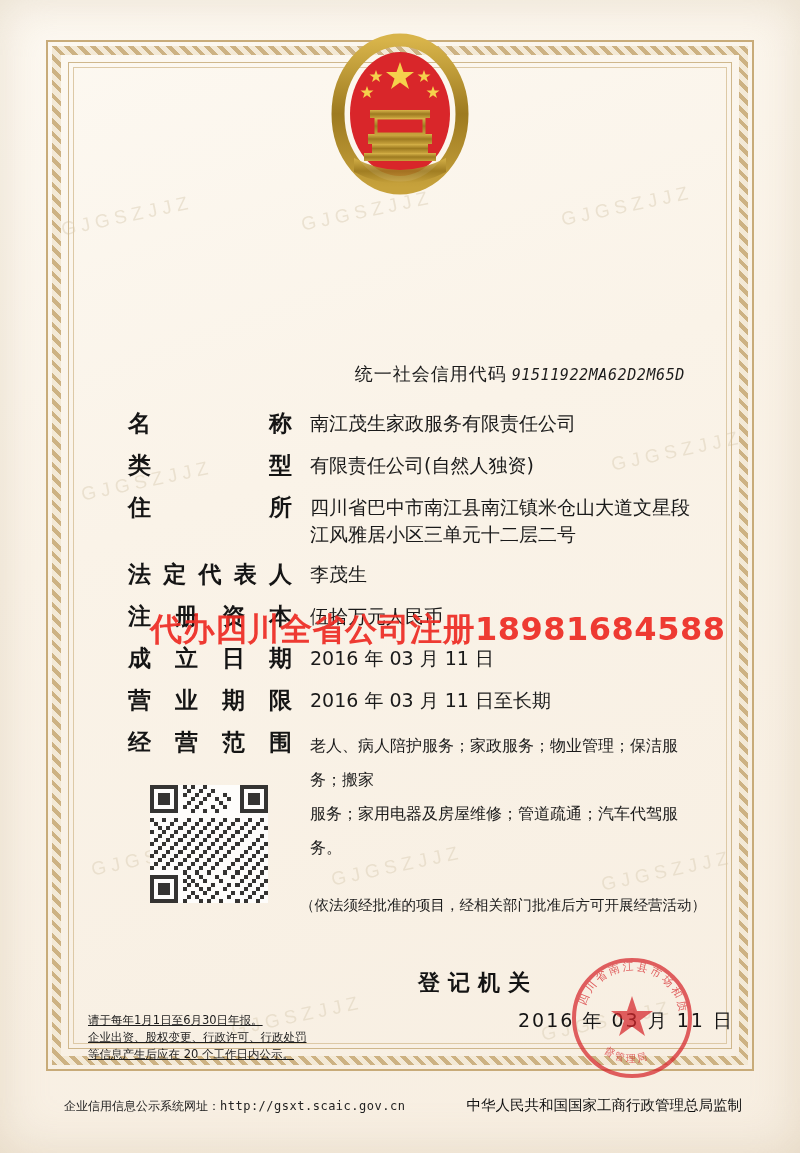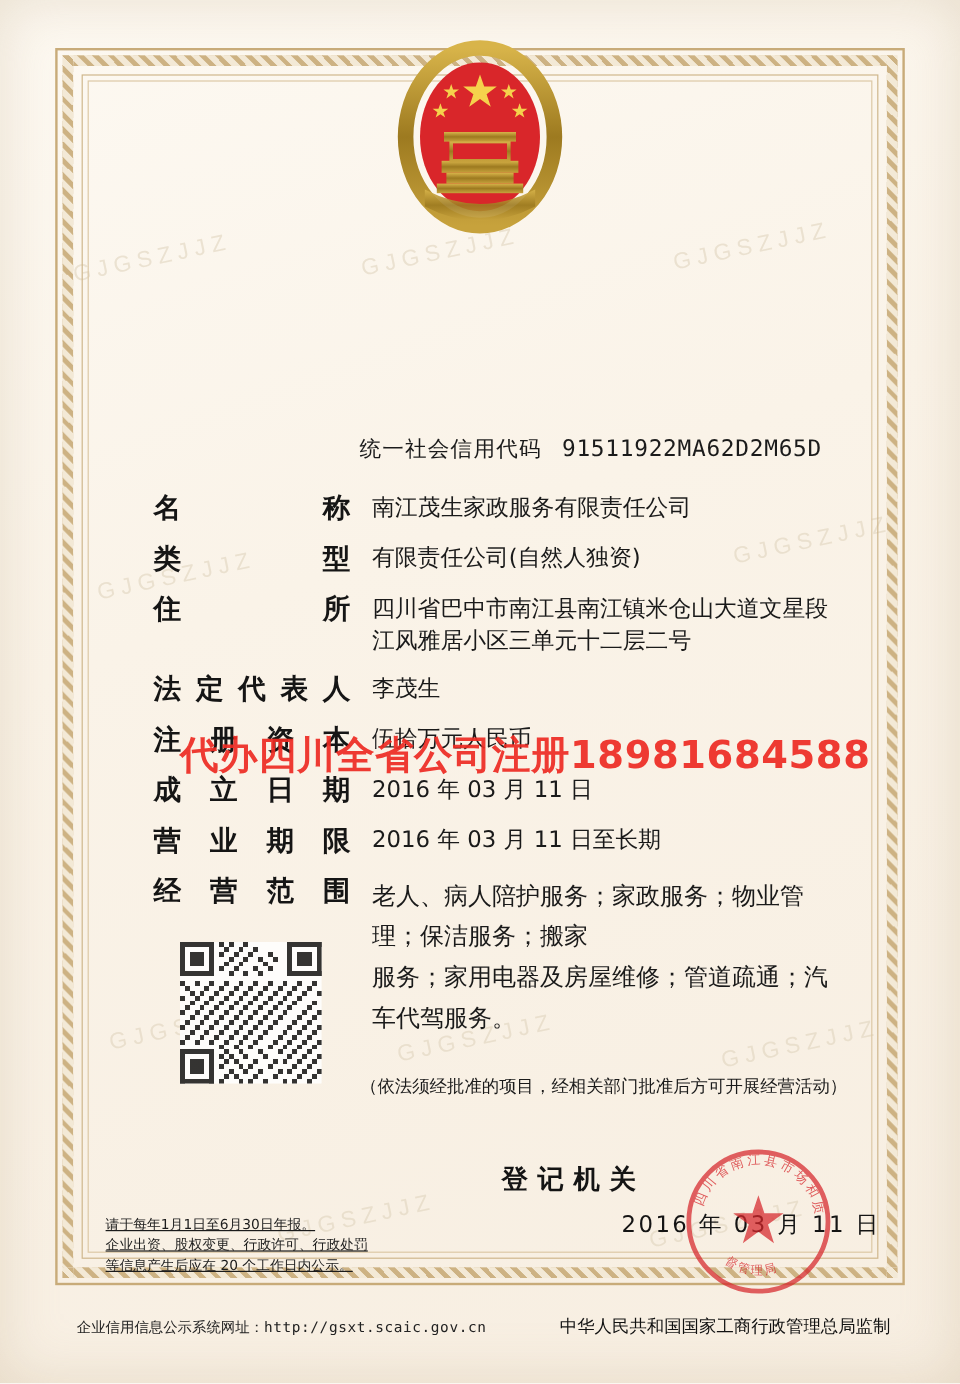--- a/index.html
+++ b/index.html
@@ -100,23 +100,23 @@
     color: #1b1b1b;
     font-family: "DejaVu Sans", sans-serif;
     white-space: nowrap;
   }
   .credit-label {
     letter-spacing: 1px;
     font-size: 18px;
   }
   .credit-value {
     font-family: "DejaVu Sans Mono", monospace;
-    font-size: 19px;
+    font-size: 15px;
     letter-spacing: 0.6px;
-    margin-left: 12px;
+    font-style: italic;
   }
   
   .fields {
     position: absolute;
     top: 408px;
     left: 128px;
     right: 96px;
   }
   .row {
     display: flex;
@@ -141,21 +141,21 @@
   .row-value {
     flex: 1 1 auto;
     font-family: "DejaVu Sans", sans-serif;
     font-size: 19px;
     color: #1a1a1a;
     line-height: 27px;
     padding-top: 2px;
   }
   .row-value .line2 { display: block; }
   .scope-value {
-    font-size: 20px;
+    font-size: 16px;
     line-height: 34px;
   }
   
   .ad-overlay {
     position: absolute;
     top: 608px;
     left: 150px;
     font-family: "DejaVu Sans", sans-serif;
     font-weight: bold;
     font-size: 32px;

